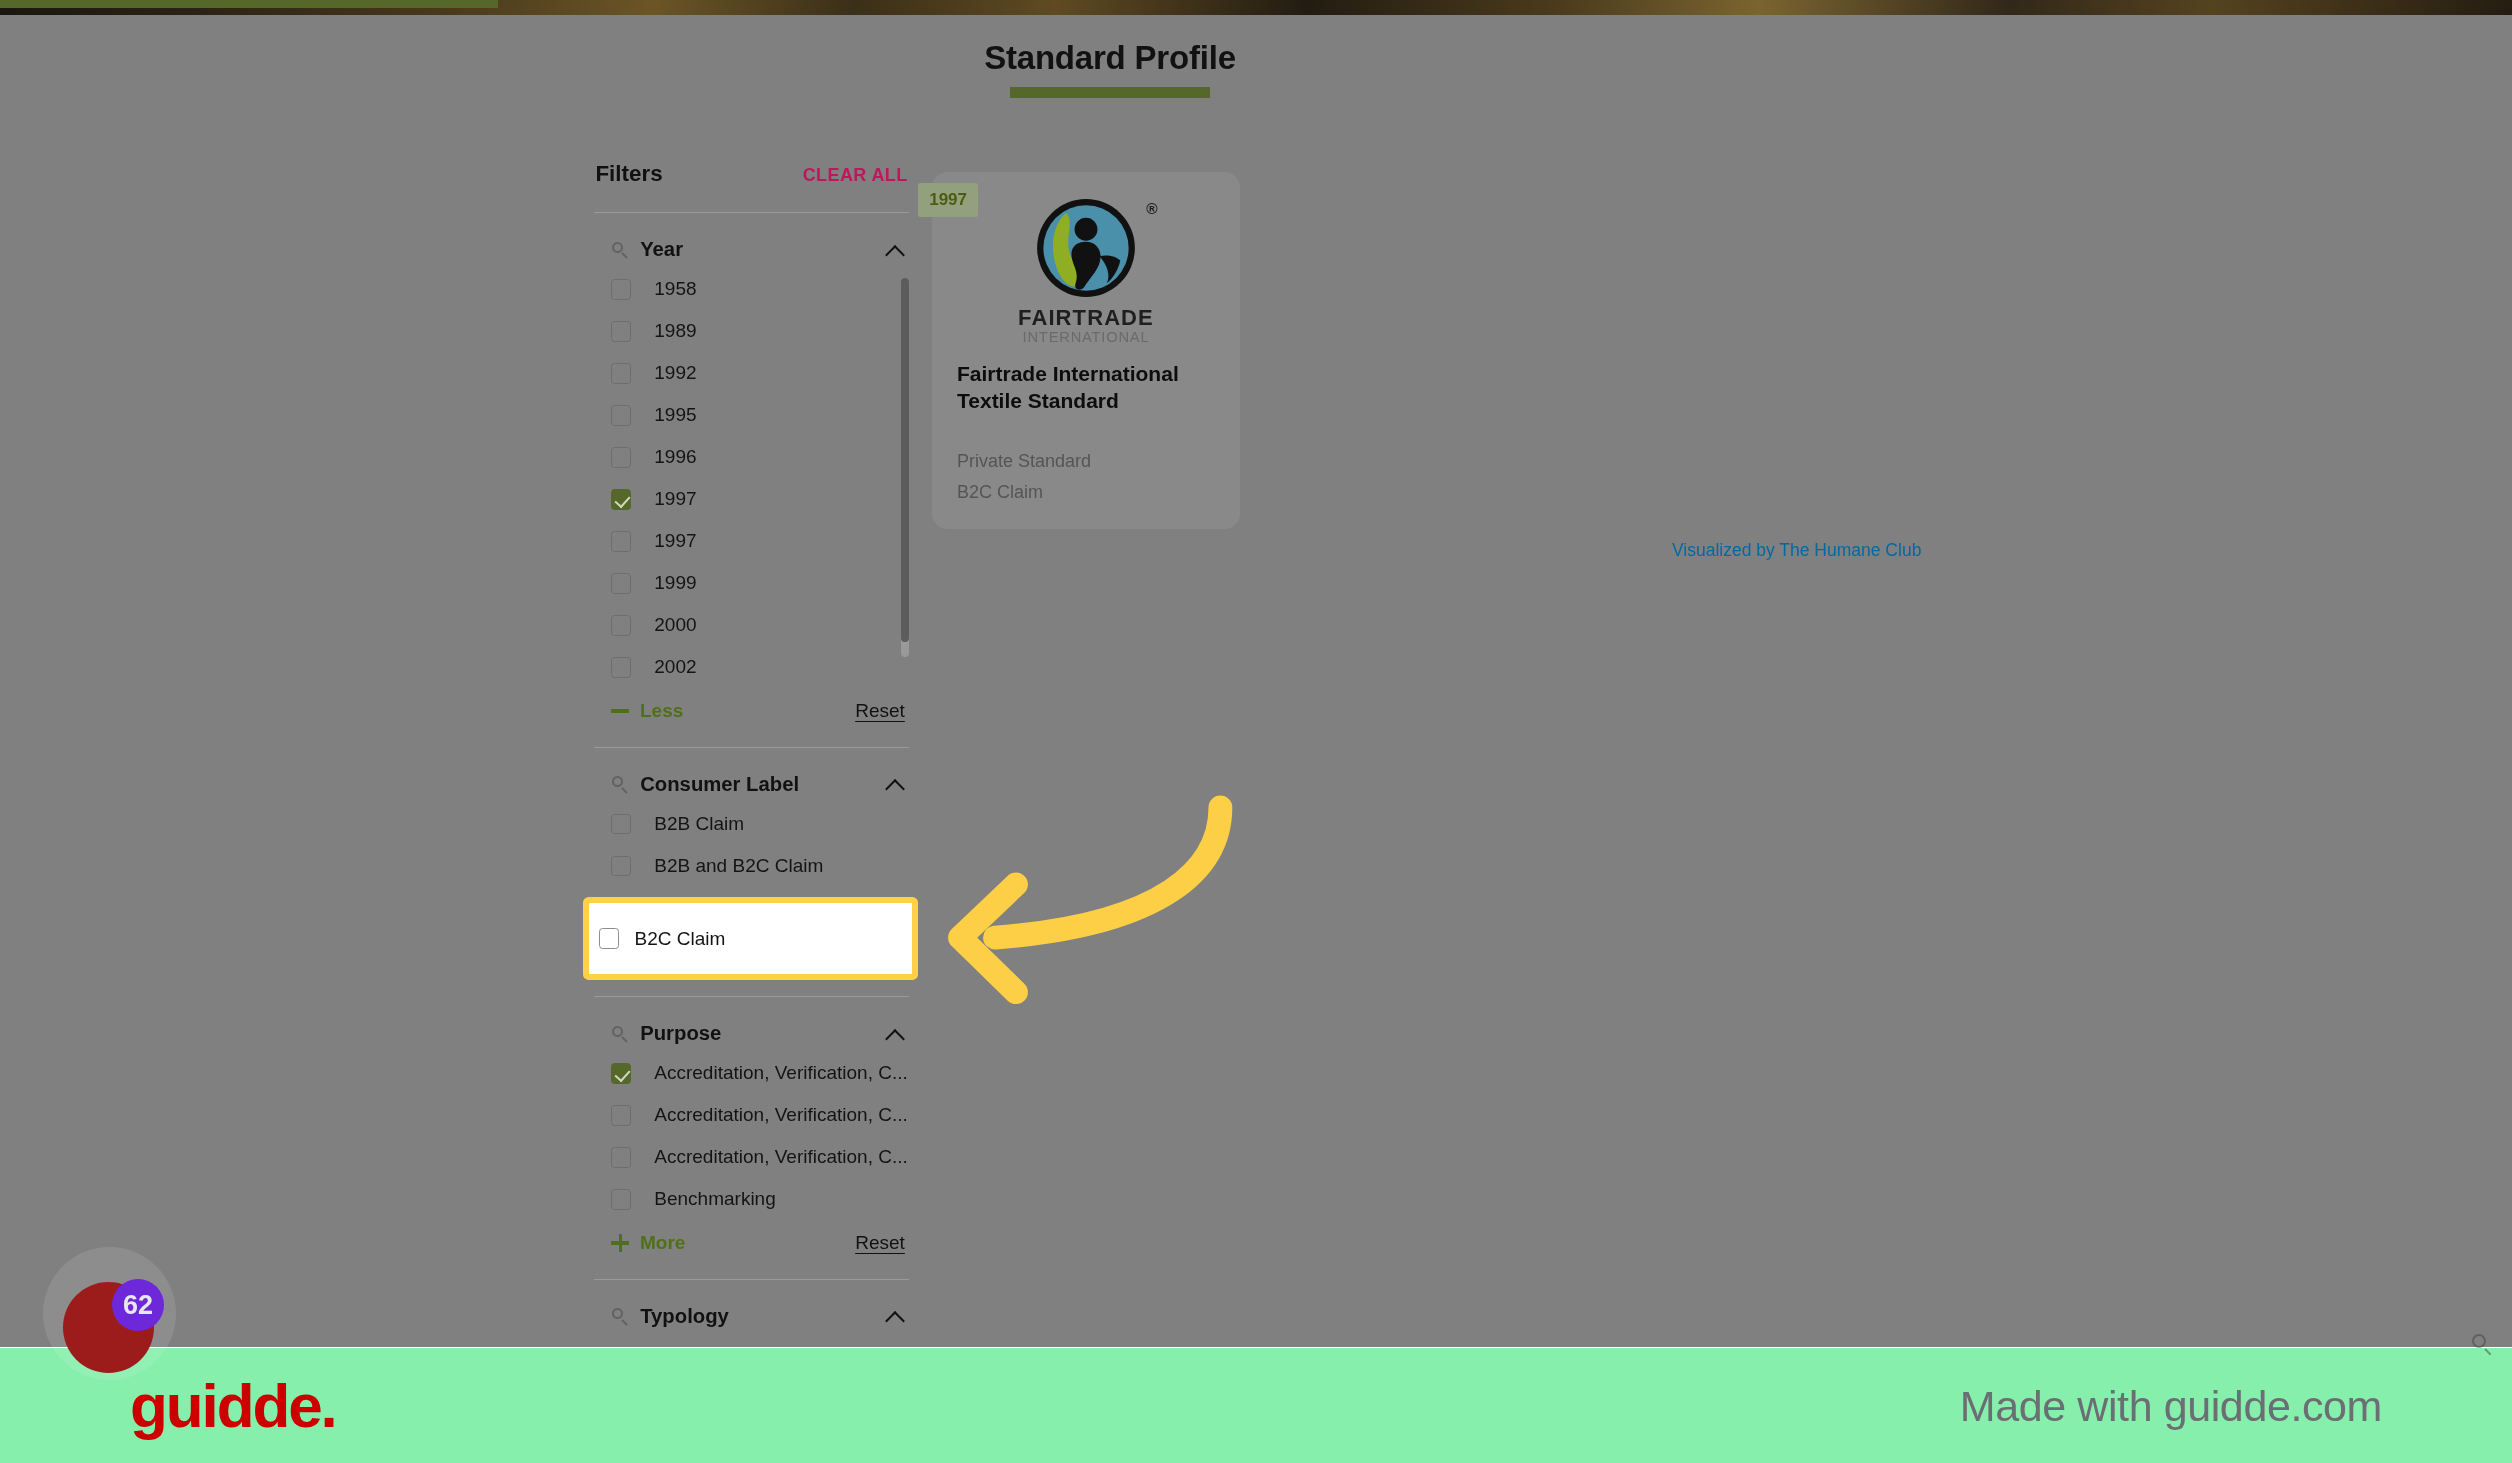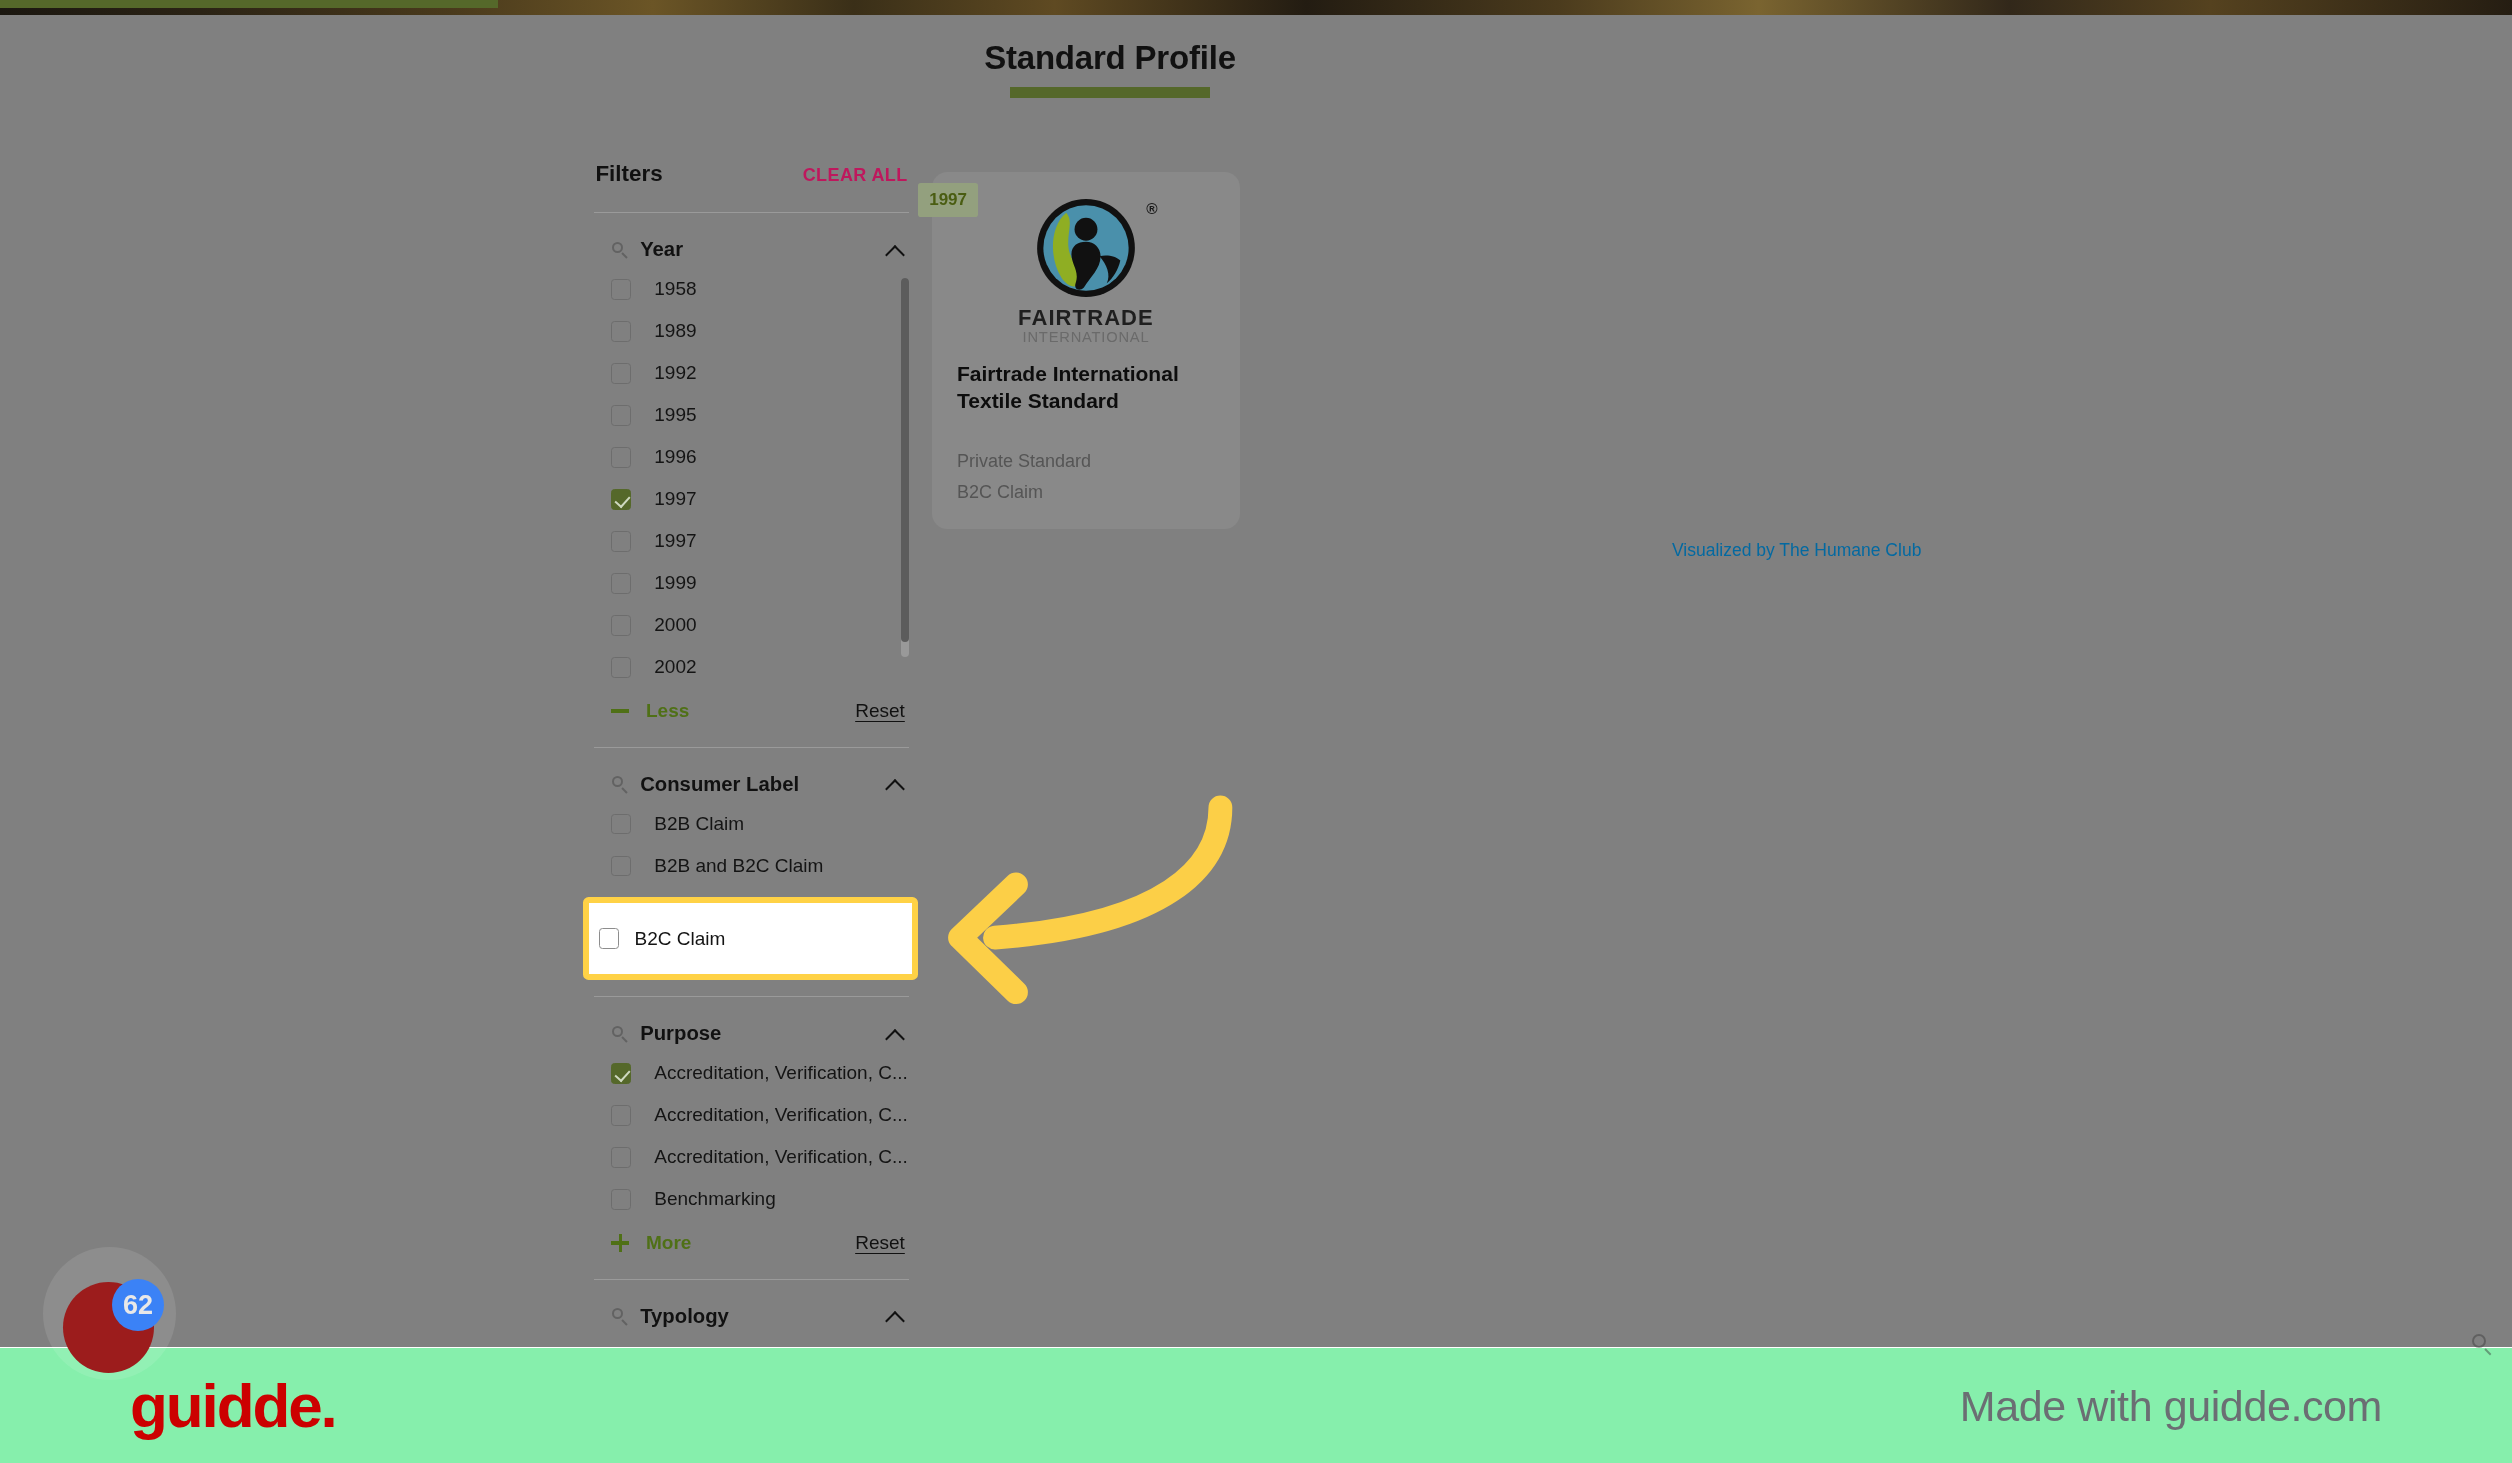--- a/index.html
+++ b/index.html
@@ -206,21 +206,21 @@
     align-items: center;
     justify-content: space-between;
     padding: 11.2px 4.2px 0 17px;
   }
   .toggle-more {
     font-size: 19px;
     font-weight: bold;
     color: #4f7016;
     display: flex;
     align-items: center;
-    gap: 17px;
+    gap: 11px;
   }
   .pm {
     width: 18px; height: 18px;
     position: relative;
     flex: 0 0 18px;
   }
   .pm::before {
     content: "";
     position: absolute;
     left: 0; top: 7.7px;
@@ -390,21 +390,21 @@
     border-radius: 50%;
     background: #9c1c1c;
     z-index: 30;
   }
   .help-badge {
     position: absolute;
     left: 112px;
     bottom: 133px;
     width: 52px; height: 52px;
     border-radius: 50%;
-    background: #3b82f6;
+    background: #6d28d9;
     color: #e8e8e8;
     font-size: 27px;
     font-weight: bold;
     display: flex;
     align-items: center;
     justify-content: center;
     z-index: 31;
   }
   .help-ring {
     position: absolute;

